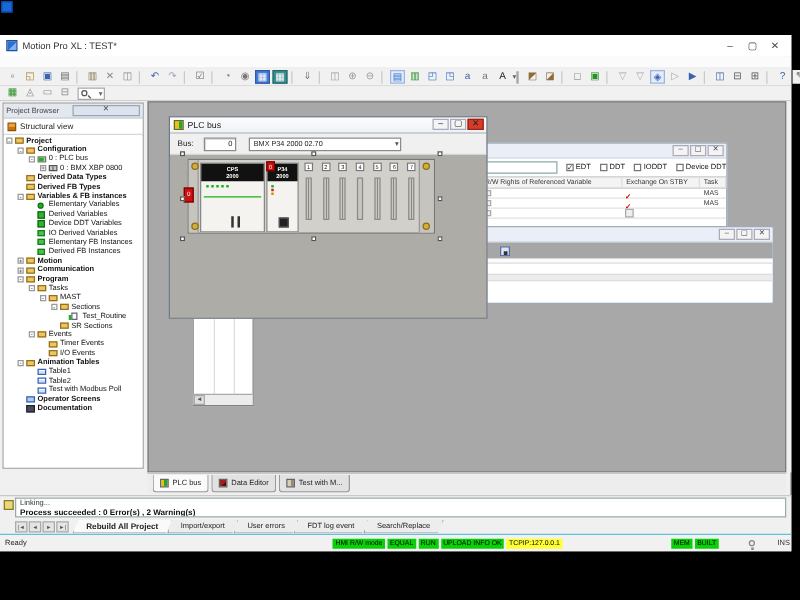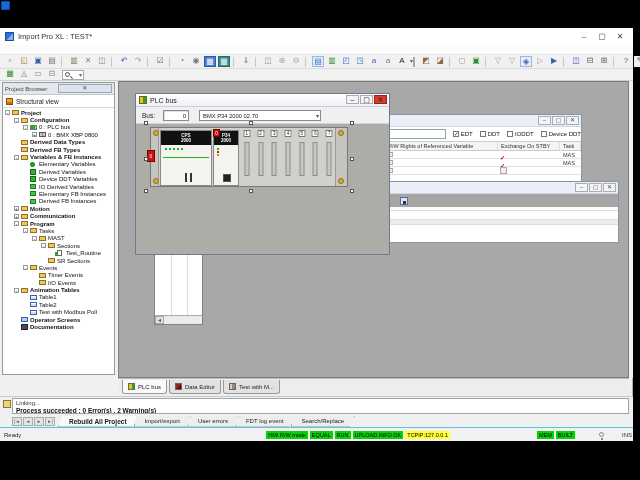--- a/index.html
+++ b/index.html
@@ -165,21 +165,21 @@
 </head>
 <body>
 
 <div id="screen">
   <div class="abs" id="corner-icon"></div>
 
   <div class="abs" id="app"></div>
 
   <div class="abs" id="titlebar">
     <div id="app-icon"></div>
-    <div id="app-title">Import Pro XL : TEST*</div>
+    <div id="app-title">Motion Pro XL : TEST*</div>
     <div class="winbtns">
 
     <div class="winbtn">
           <span>–</span>
         </div>
         <div class="winbtn">
           <span>▢</span>
         </div>
         <div class="winbtn">
           <span>✕</span>

